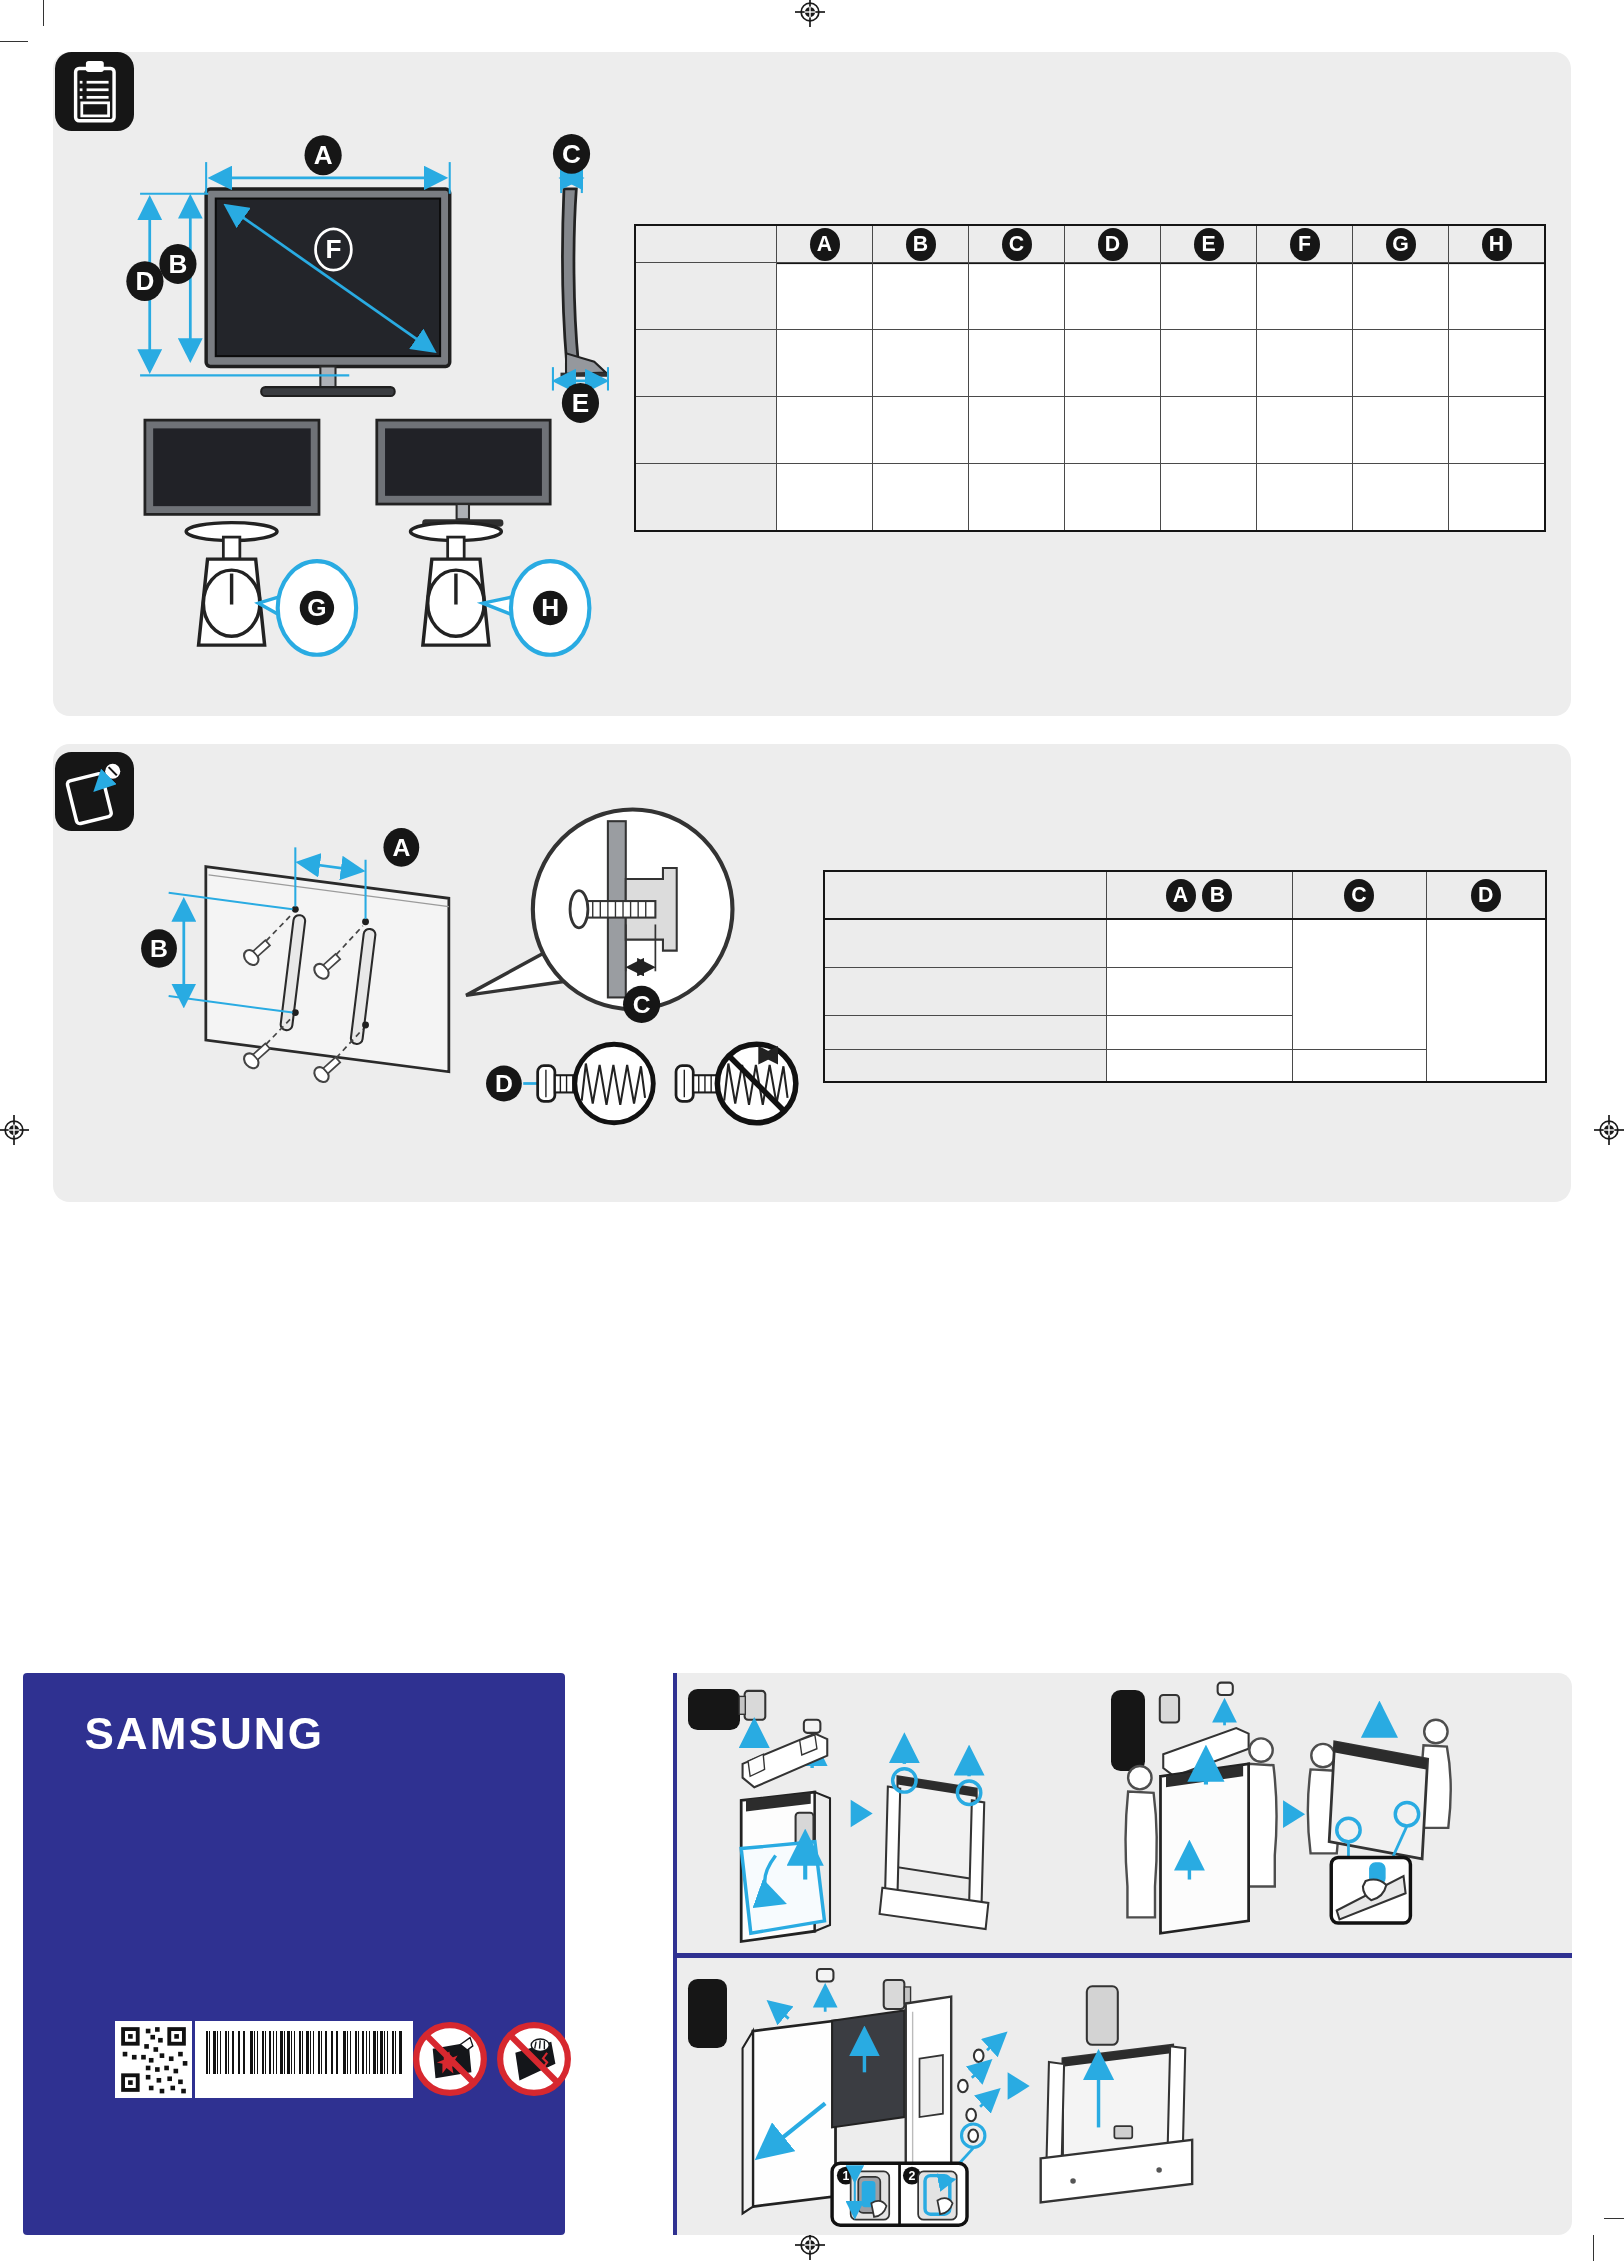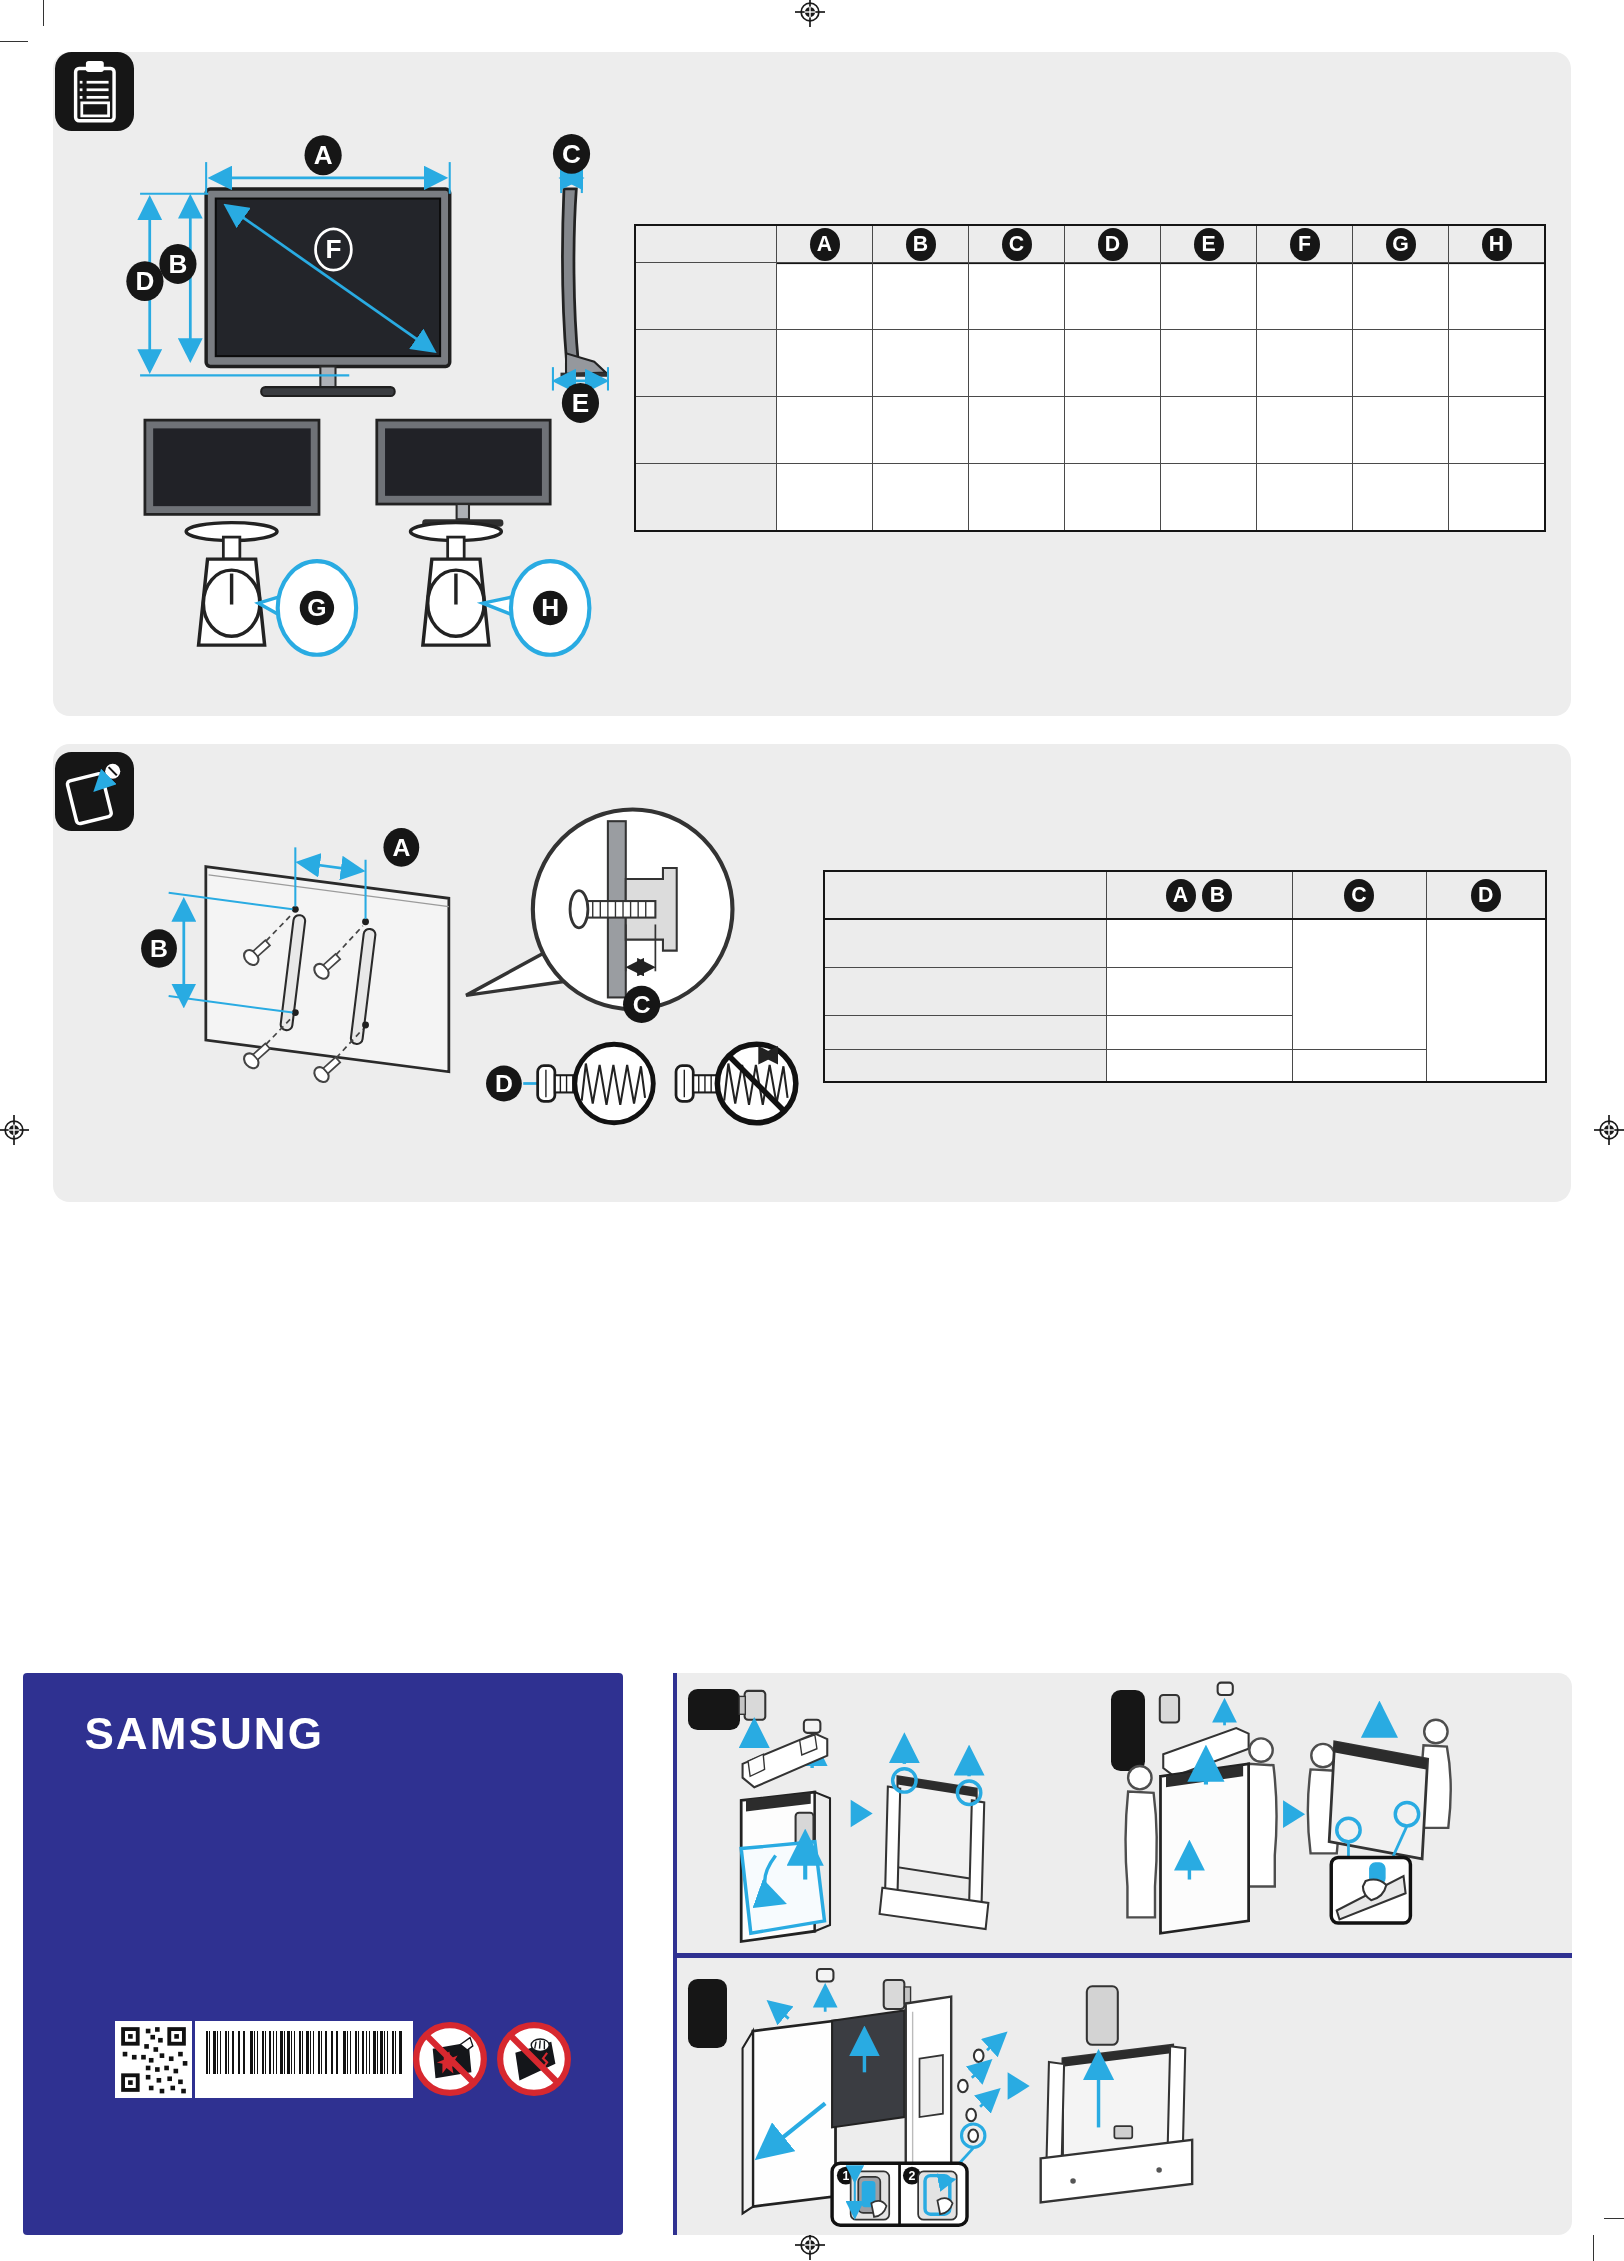--- a/index.html
+++ b/index.html
@@ -21,21 +21,21 @@
   .t-cell.c0{background:#ececec;}
   .badge-e{display:inline-flex;width:30px;height:33px;border-radius:50%;background:#161616;color:#fff;
            align-items:center;justify-content:center;font-weight:bold;font-size:21.3px;}
   .wm-tbl{position:absolute;border-collapse:collapse;background:#fff;}
   .wm-tbl td{border:1.4px solid #4a4a4a;padding:0;text-align:center;vertical-align:middle;}
   .wm-tbl{border:2.8px solid #151515;}
   .wm-tbl tr.h td{background:#ececec;border-bottom:2.1px solid #151515;}
   .wm-tbl td.c0{background:#ececec;}
   .badge-pair{display:flex;gap:6.9px;justify-content:center;}
   
-  .blue-panel{position:absolute;left:23.4px;top:1673px;width:600px;height:562px;background:#2f3191;border-radius:4.1px;}
+  .blue-panel{position:absolute;left:23.4px;top:1673px;width:542px;height:562px;background:#2f3191;border-radius:4.1px;}
   .samsung-logo{position:absolute;left:61px;top:36px;color:#fff;font-weight:bold;font-size:44px;
                 letter-spacing:2.1px;font-family:"Liberation Sans",sans-serif;}
   .white-box{position:absolute;background:#fff;}
   .barcode-bars{position:absolute;left:11px;top:9.6px;width:196px;height:43px;
      background:repeating-linear-gradient(90deg,#111 0 2.1px,#fff 2.1px 3.4px,#111 3.4px 4.1px,#fff 4.1px 6.9px,
                 #111 6.9px 9.6px,#fff 9.6px 11px,#111 11px 11.7px,#fff 11.7px 13.8px,#111 13.8px 15px,#fff 15px 18.6px);}
   .instr-panel{position:absolute;left:673px;top:1673px;width:899px;height:562px;background:#ededed;
                border-radius:0 13.8px 13.8px 0;border-left:4.8px solid #2f3191;box-sizing:border-box;}
   .divider{position:absolute;left:0;top:280px;width:100%;height:4.8px;background:#2f3191;}
   .step-badge{position:absolute;background:#161616;border-radius:9.6px;}

